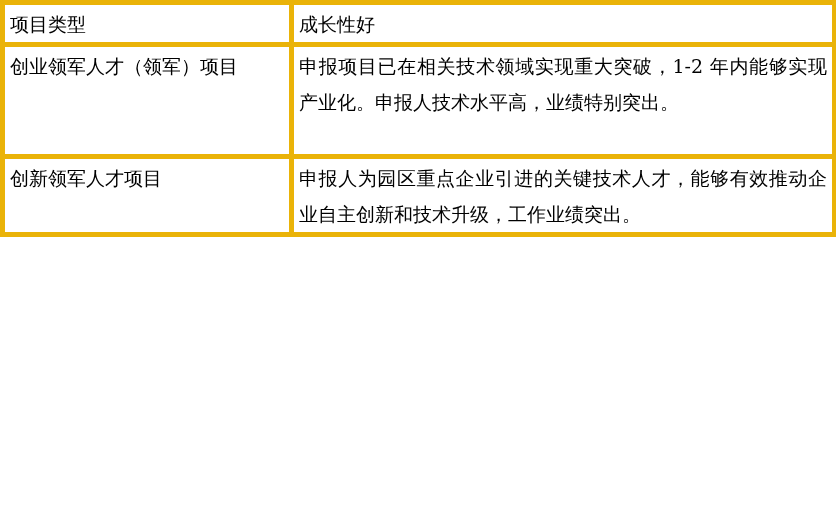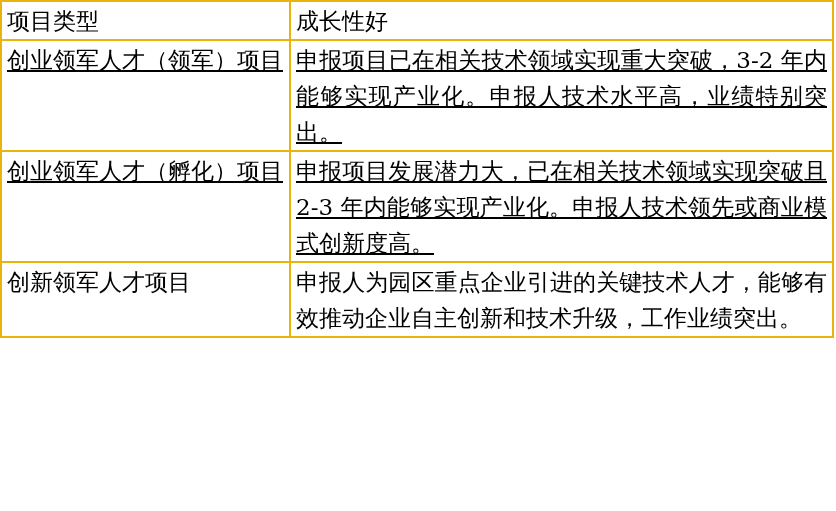--- a/index.html
+++ b/index.html
@@ -16,60 +16,56 @@
     border-collapse: collapse;
     table-layout: fixed;
     width: 832px;
     margin: 0;
     border: 2px solid #000000;
   }
   table.doc-table col.col-type { width: 289px; }
   table.doc-table col.col-def  { width: 543px; }
   table.doc-table th,
   table.doc-table td {
-    border: 2px solid #eab308;
+    border: 5px solid #eab308;
     vertical-align: top;
     padding: 1px 5px 0 5px;
-    font-size: 23px;
+    font-size: 19px;
     line-height: 36px;
     font-weight: normal;
     text-align: left;
     overflow: hidden;
     margin-top: 26px;
   }
   table.doc-table td.def-cell {
     text-align: justify;
     text-align-last: left;
   }
   tr.hdr-row   th { height: 36px; }
-  tr.row-h3    td { height: 106px; text-decoration: underline; }
+  tr.row-h3    td { height: 106px; }
   tr.row-h5    td { height: 178px; }
   tr.row-h2    td { height: 70px; }
 </style>
 </head>
 <body>
 
 <table class="doc-table">
   <colgroup>
     <col class="col-type">
     <col class="col-def">
   </colgroup>
   <thead>
     <tr class="hdr-row">
       <th>项目类型</th>
       <th>成长性好</th>
     </tr>
   </thead>
   <tbody>
     <tr class="row-h3">
       <td class="type-cell">创业领军人才（领军）项目</td>
-      <td class="def-cell">申报项目已在相关技术领域实现重大突破，3-2 年内能够实现产业化。申报人技术水平高，业绩特别突出。</td>
-    </tr>
-    <tr class="row-h3">
-      <td class="type-cell">创业领军人才（孵化）项目</td>
-      <td class="def-cell">申报项目发展潜力大，已在相关技术领域实现突破且 2-3 年内能够实现产业化。申报人技术领先或商业模式创新度高。</td>
+      <td class="def-cell">申报项目已在相关技术领域实现重大突破，1-2 年内能够实现产业化。申报人技术水平高，业绩特别突出。</td>
     </tr>
     <tr class="row-h2">
       <td class="type-cell">创新领军人才项目</td>
       <td class="def-cell">申报人为园区重点企业引进的关键技术人才，能够有效推动企业自主创新和技术升级，工作业绩突出。</td>
     </tr>
   </tbody>
 </table>
 
 </body></html>

